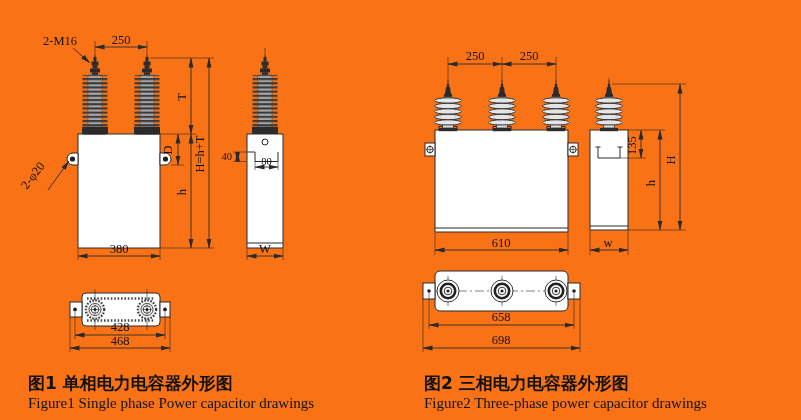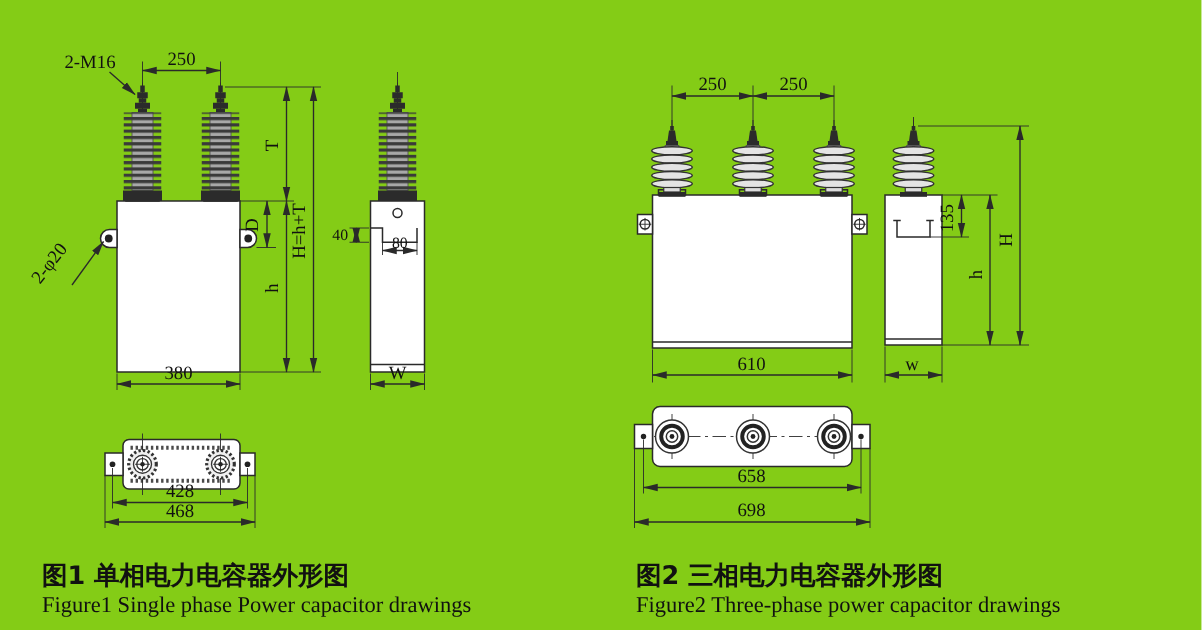--- a/index.html
+++ b/index.html
@@ -1,16 +1,16 @@
 <!DOCTYPE html>
 <html><head>
 <meta charset="utf-8">
 <style>
   html,body{margin:0;padding:0;background:#ffffff;}
-  .stage{position:relative;width:801px;height:420px;background:#84cc16;overflow:hidden;}
+  .stage{position:relative;width:801px;height:420px;background:#f97316;overflow:hidden;}
   svg{display:block;}
   .ln{stroke:#2a2a2a;stroke-width:1;fill:none;}
   .thin{stroke:#2a2a2a;stroke-width:.6;fill:none;}
   .dimln{stroke:#2a2a2a;stroke-width:.9;fill:none;}
   .dim{font-family:"Liberation Serif",serif;font-size:12.5px;fill:#111111;}
   .dimsm{font-family:"Liberation Serif",serif;font-size:10.5px;fill:#111111;}
   .capzh{font-family:"DejaVu Sans",sans-serif;font-size:17px;font-weight:700;fill:#111111;}
   .capen{font-family:"Liberation Serif",serif;font-size:15px;fill:#111111;}
   .fillbody{fill:#ffffff;}
   .darkfill{fill:#2b2b2b;stroke:none;}

